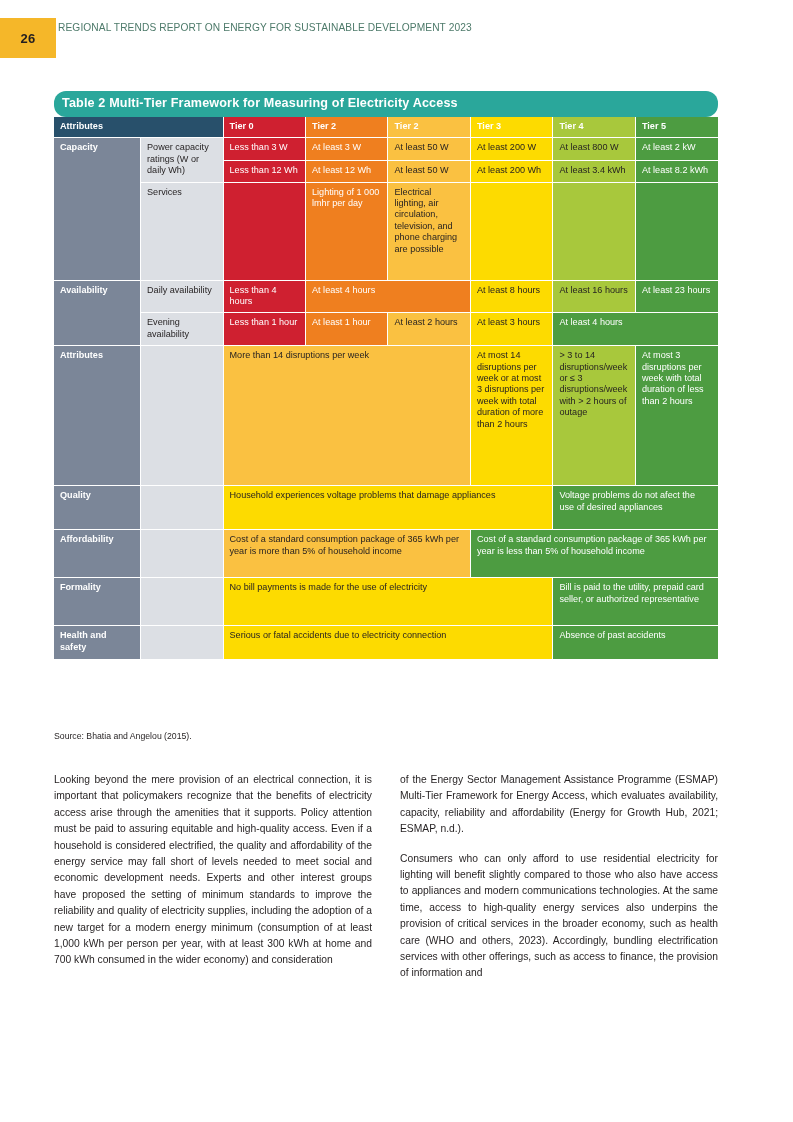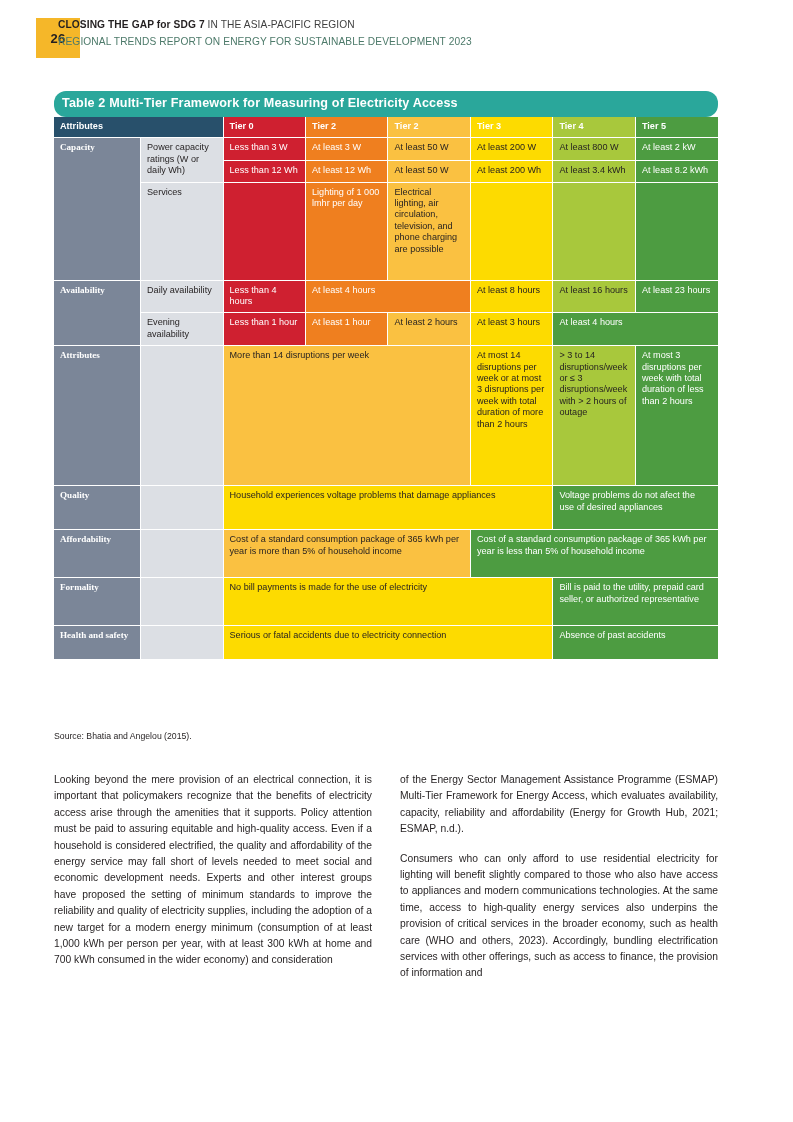--- a/index.html
+++ b/index.html
@@ -9,26 +9,25 @@
     background: #ffffff;
     font-family: "Liberation Sans", sans-serif;
     color: #1a1a1a;
     position: relative;
     overflow: hidden;
   }
 
   
   .runhead { position:absolute; left:0; top:18px; width:793px; height:46px; }
   .page-badge {
-    position:absolute; left:0; top:0; width:44px; height:40px;
+    position:absolute; left:0; top:0; width:56px; height:40px;
     background:#f5b729; color:#231f20;
     font-size:13px; font-weight:700;
     display:flex; align-items:center; justify-content:center;
     letter-spacing:.2px;
-    margin-left:36px;
   }
   .runhead-lines { position:absolute; left:58px; top:0px; }
   .runhead-l1 { font-size:10.2px; letter-spacing:.1px; white-space:nowrap; line-height:14px; color:#231f20; }
   .runhead-l1 .b { font-weight:700; }
   .runhead-l1 .n { font-weight:400; color:#3f3f3f; }
   .runhead-l2 { font-size:10.2px; letter-spacing:.1px; white-space:nowrap; line-height:14px;
                 color:#4d7a6a; margin-top:3px; }
 
   
   .table-wrap { position:absolute; left:54px; top:91px; width:664px; }
@@ -49,21 +48,21 @@
   .hdr-t    { color:#fff; font-weight:700; font-size:9.6px; padding-top:5px; padding-bottom:5px;}
   .t0 { background:#cf2030; }
   .t1 { background:#ef7f1f; }
   .t2 { background:#fac141; }
   .t3 { background:#fddb00; }
   .t4 { background:#a8c83c; }
   .t5 { background:#4d9c41; }
   .hdr-t.t2, .hdr-t.t3, .hdr-t.t4 { color:#ffffff; }
 
   
-  .attr { background:#7b8698; color:#ffffff; font-weight:700; font-size:9.4px;font-family:Liberation Serif, serif; }
+  .attr { background:#7b8698; color:#ffffff; font-weight:700; font-size:9.4px; }
   
   .sub { background:#dcdfe4; color:#231f20; }
   .sub-blank { background:#dcdfe4; }
 
   
   .d { color:#231f20; }
   .d.t0, .d.t1, .d.t5 { color:#ffffff; }
   .d.t2, .d.t3, .d.t4 { color:#231f20; }
 
   
@@ -79,21 +78,20 @@
   .col p { margin:2px 0 13px 0; font-size:10.3px; line-height:16.4px;
            text-align:justify; color:#231f20; }
   .col p:last-child { margin-bottom:0; }
 </style>
 </head>
 <body>
 
 <div class="runhead">
   <div class="page-badge">26</div>
   <div class="runhead-lines">
-    <div class="runhead-l1"><span class="b">CLOSING THE GAP for SDG 7</span><span class="n"> IN THE ASIA-PACIFIC REGION</span></div>
     <div class="runhead-l2">REGIONAL TRENDS REPORT ON ENERGY FOR SUSTAINABLE DEVELOPMENT 2023</div>
   </div>
 </div>
 
 <div class="table-wrap">
   <div class="tbl-title">Table 2  Multi-Tier Framework for Measuring of Electricity Access</div>
 
   <table class="mtf">
     <colgroup>
       <col class="c-attr">

